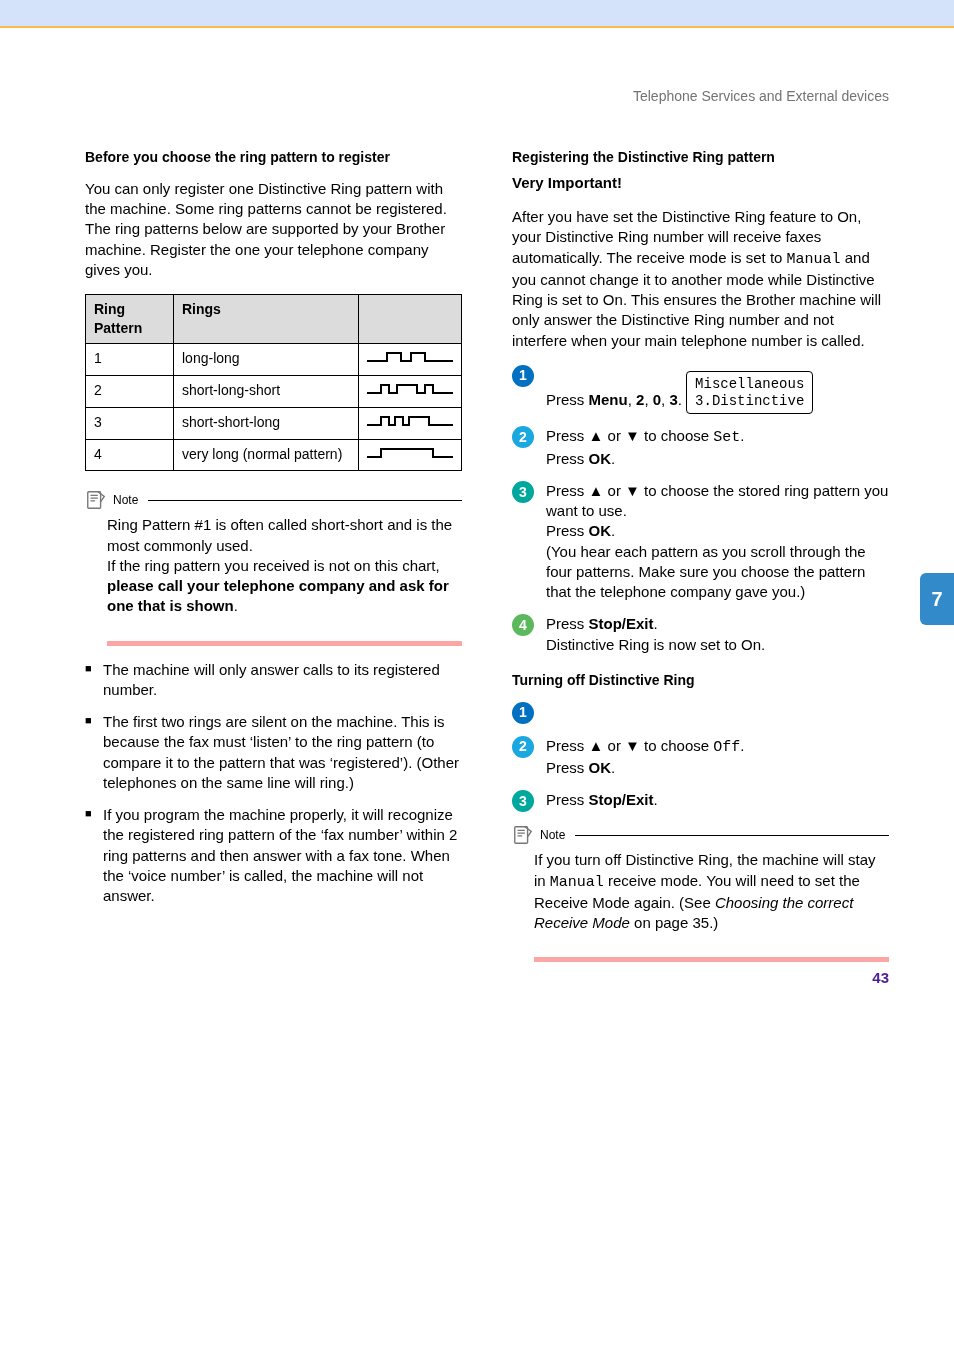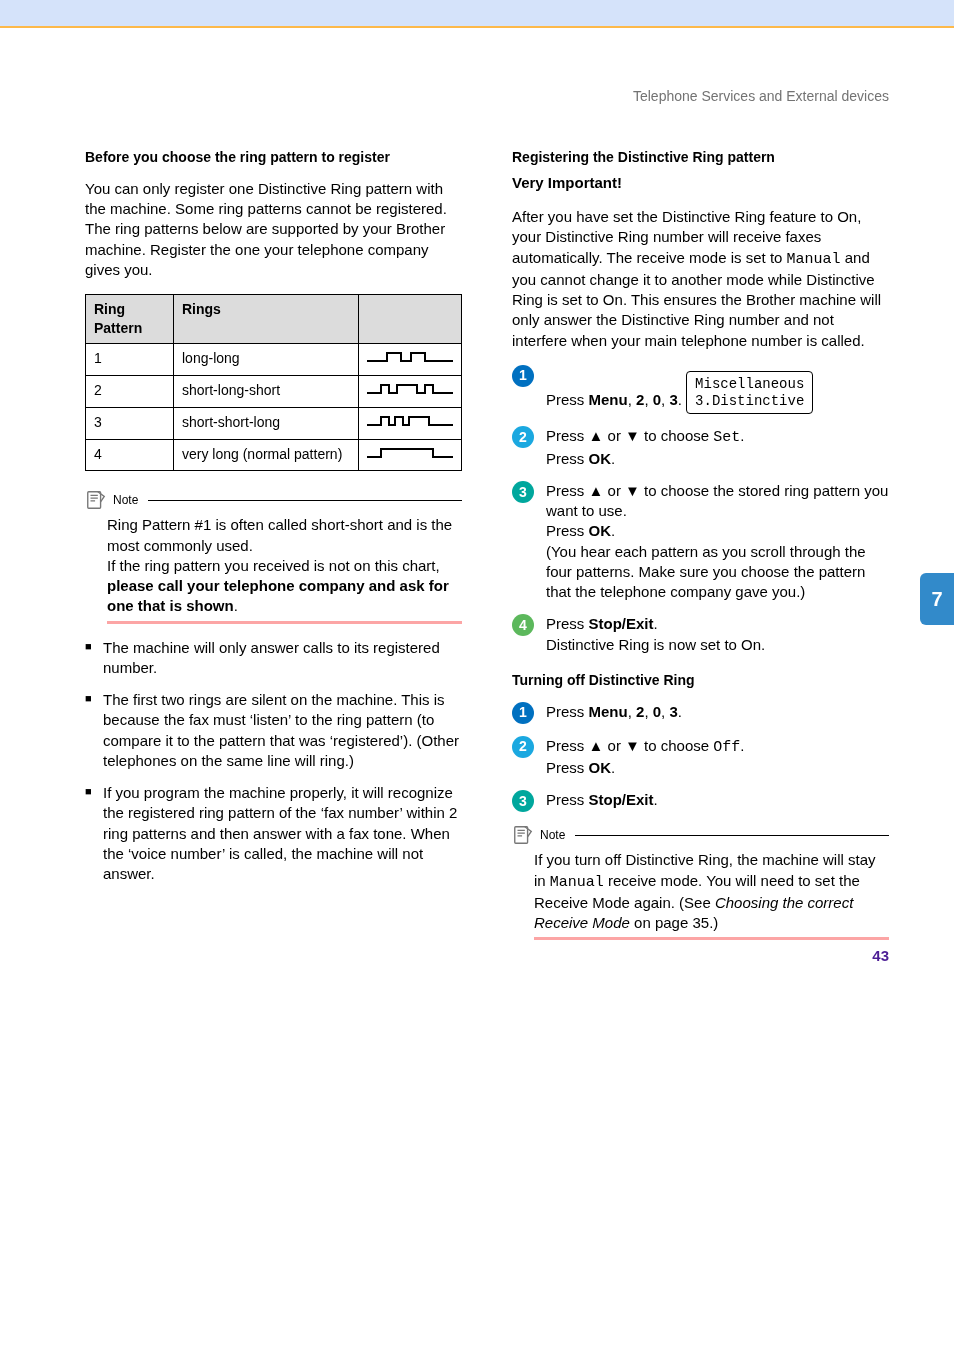--- a/index.html
+++ b/index.html
@@ -13,21 +13,21 @@
   h3.subhead.tight { margin-bottom: 6px; }
   p.body { margin-bottom: 14px; }
   .italic { font-style: italic; }
   table.ring { border-collapse: collapse; width: 100%; margin-top: 10px; margin-bottom: 18px; }
   table.ring th, table.ring td { border: 1px solid #000; padding: 5px 8px; font-size: 14px; text-align: left; vertical-align: top; }
   table.ring th { background: #dcdcdc; font-weight: bold; }
   .note-block { margin: 4px 0 14px 0; }
   .note-head { display: flex; align-items: center; gap: 6px; margin-bottom: 4px; }
   .note-title { font-weight: normal; font-size: 12px; }
   .note-line { flex: 1; border-top: 1px solid #000; height: 0; margin-left: 4px; }
-  .note-body { margin: 0 0 0 22px; border-bottom: 3px solid #fca5a5; padding-bottom: 4px; }
+  .note-body { margin: 0 0 0 22px; border-bottom: 5px solid #fca5a5; padding-bottom: 24px; }
   ul.bullets { list-style: none; padding: 0; margin: 0 0 0 0; }
   ul.bullets li { position: relative; padding-left: 18px; margin-bottom: 12px; }
   ul.bullets li::before { content: "■"; position: absolute; left: 0; top: 1px; font-size: 11px; }
   .step { display: flex; align-items: flex-start; gap: 12px; margin-bottom: 12px; }
   .step-num { width: 22px; height: 22px; border-radius: 50%; display: flex; align-items: center; justify-content: center; font-weight: bold; color: #fff; font-size: 14px; flex: none; }
   .c-blue { background: #0070c0; }
   .c-cyan { background: #1ba8e0; }
   .c-teal { background: #00a79d; }
   .c-green { background: #5cb85c; }
   .step-text { flex: 1; }
@@ -163,23 +163,20 @@
         <div class="step-text">
           <span>Press </span><b>Stop/Exit</b><span>.</span><br>
           <span>Distinctive Ring is now set to On.</span>
         </div>
       </div>
 
       <h3 class="subhead" style="margin-top:16px">Turning off Distinctive Ring</h3>
 
       <div class="step">
         <div class="step-num c-blue">1</div>
-        <div class="step-text">
-          <span>Press </span><b>Menu</b><span>, </span><b>2</b><span>, </span><b>0</b><span>, </span><b>3</b><span>.</span>
-        </div>
       </div>
 
       <div class="step">
         <div class="step-num c-cyan">2</div>
         <div class="step-text">
           <span>Press </span><b>▲</b><span> or </span><b>▼</b><span> to choose </span><span class="mono">Off</span><span>.</span><br>
           <span>Press </span><b>OK</b><span>.</span>
         </div>
       </div>
 

